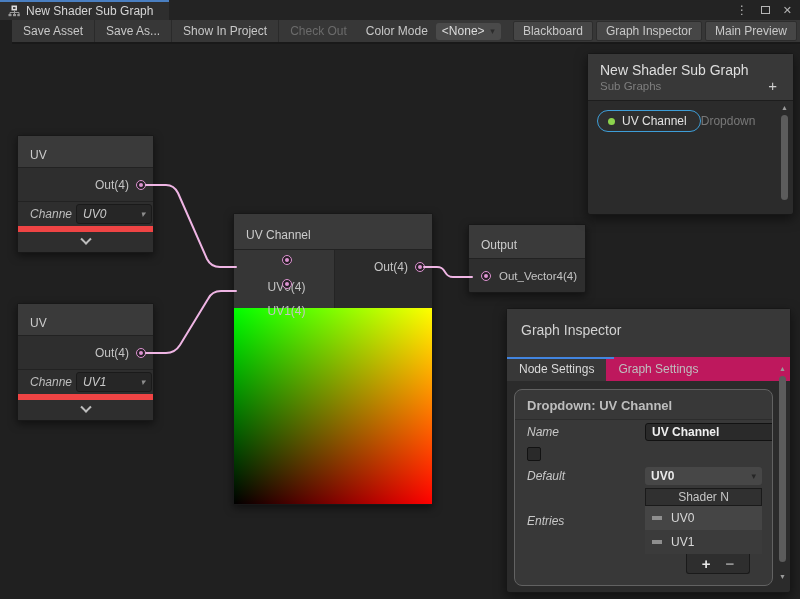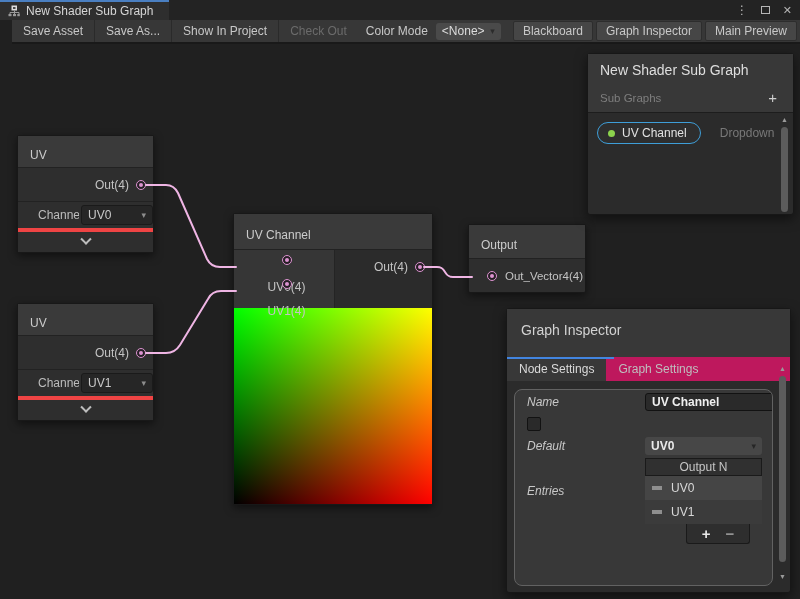--- a/index.html
+++ b/index.html
@@ -36,22 +36,22 @@
   .node { position:absolute; background:#2e2e2e; border:1px solid #181818; border-radius:2px;
           box-shadow:0 3px 9px rgba(0,0,0,.5); font-size:12px; color:#c4c4c4; z-index:2; }
   .node-header { height:32px; line-height:31px; padding:4px 12px; background:#3a3a3a; border-bottom:1px solid #222;
                  color:#cccccc; white-space:nowrap; overflow:hidden; }
   .port { width:10px; height:10px; border-radius:50%; border:1.5px solid #dc93d0; background:#261f25; position:relative; flex:0 0 auto; }
   .port::after { content:''; position:absolute; inset:2px; border-radius:50%; background:#dc93d0; }
 
   .uv-node { left:17px; width:137px; }
   .uv-node .out-row { height:34px; display:flex; align-items:center; justify-content:flex-end; gap:7px;
                       padding-right:7px; border-bottom:1px solid #222; background:#2e2e2e; }
-  .uv-node .ctrl-row { height:30px; display:flex; align-items:center; padding-left:20px; gap:2px;
-                       border-bottom:4px solid #ef4444; background:#2e2e2e; }
+  .uv-node .ctrl-row { height:30px; display:flex; align-items:center; padding-left:12px; gap:2px;
+                       border-bottom:6px solid #ef4444; background:#2e2e2e;font-style:italic; }
   .ctrl-label { width:44px; overflow:hidden; white-space:nowrap; color:#bdbdbd; }
   .mini-dd { width:76px; height:20px; background:#262626; border:1px solid #1a1a1a; border-radius:3px;
              display:flex; align-items:center; justify-content:space-between; padding:0 6px; color:#c9c9c9; }
   .mini-dd .dd-arrow { color:#8d8d8d; }
   .node-footer { height:20px; display:flex; align-items:center; justify-content:center; background:#2e2e2e; }
   .chev-down { width:8px; height:8px; border-right:2px solid #bdbdbd; border-bottom:2px solid #bdbdbd;
                transform:rotate(45deg) translate(-2px,-2px); }
 
   .uvch-node { left:233px; top:167px; width:200px; }
   .uvch-node .node-header { height:36px; line-height:35px; }
@@ -59,36 +59,36 @@
   .uvch-in { width:101px; background:#363636; border-right:1px solid #242424; padding-top:5px; }
   .in-row { height:24px; display:flex; align-items:center; gap:15px; padding-left:5px;flex-direction:column; }
   .uvch-out { flex:1; background:#2b2b2b; padding-top:5px; }
   .out-row2 { height:24px; display:flex; align-items:center; justify-content:flex-end; gap:7px; padding-right:7px; }
   .uv-preview { width:100%; height:196px; background-color:#000;
                 background-image:linear-gradient(to right, #000, #f00), linear-gradient(to top, #000, #0f0);
                 background-blend-mode:screen; }
 
   .output-node { left:468px; top:178px; width:118px; }
   .output-node .node-header { height:34px; line-height:33px; }
-  .output-node .body-row { height:33px; display:flex; align-items:center; gap:8px; padding-left:18px; font-size:11.5px; }
+  .output-node .body-row { height:33px; display:flex; align-items:center; gap:8px; padding-left:12px; font-size:11.5px; }
 
   
   .blackboard { position:absolute; left:587px; top:7px; width:207px; height:162px; background:#2b2b2b;
                 border:1px solid #171717; border-radius:3px; box-shadow:0 4px 12px rgba(0,0,0,.5); z-index:4; }
   .bb-header { background:#383838; padding:8px 10px 7px 12px; border-bottom:1px solid #1d1d1d; }
   .bb-title { font-size:14px; color:#dedede; white-space:nowrap; }
-  .bb-subrow { display:flex; align-items:center; justify-content:space-between; margin-top:12px; }
+  .bb-subrow { display:flex; align-items:center; justify-content:space-between; margin-top:0; }
   .bb-subtitle { font-size:11.5px; color:#7e7e7e; }
   .bb-add { font-size:15px; color:#cfcfcf; line-height:1; padding-right:6px; }
   .bb-body { position:relative; height:107px; }
   .bb-row { display:flex; align-items:center; padding:9px 0 0 9px; }
   .pill { display:inline-flex; align-items:center; gap:7px; padding:3px 13px 3px 10px; border:1px solid #3e9ed8;
           border-radius:12px; background:#2e2e2e; color:#e2e2e2; font-size:12px; white-space:nowrap; }
   .pill-dot { width:7px; height:7px; border-radius:50%; background:#8cd34d; }
-  .pill-type { margin-left:19px; color:#787878; font-size:12px; }
+  .pill-type { color:#787878; font-size:12px; }
   .scroll { position:absolute; width:11px; }
   .scroll .arr { position:absolute; left:0; width:11px; text-align:center; font-size:7px; color:#9a9a9a; }
   .scroll .thumb { position:absolute; left:2px; width:7px; background:#5c5c5c; border-radius:4px; }
   .bb-scroll { right:3px; top:0; bottom:0; }
   .bb-scroll .arr { top:3px; }
   .bb-scroll .thumb { top:14px; bottom:8px; }
 
   
   .inspector { position:absolute; left:506px; top:262px; width:285px; height:285px; background:#2b2b2b;
                border:1px solid #171717; border-radius:3px; box-shadow:0 4px 12px rgba(0,0,0,.5); z-index:4; }
@@ -266,20 +266,21 @@
     </div>
 
     <div class="inspector">
       <div class="gi-header">Graph Inspector</div>
       <div class="gi-tabs">
         <div class="gi-tab active">Node Settings</div>
         <div class="gi-tab">Graph Settings</div>
       </div>
 
       <div class="gi-box">
+        <div class="gi-section-title">Dropdown: UV Channel</div>
 
         <div class="gi-row">
           <span class="gi-lab">Name</span>
           <input class="gi-input" type="text" value="UV Channel" style="">
         </div>
 
         <div class="gi-row">
           <span class="gi-check"></span>
         </div>
 
@@ -287,21 +288,21 @@
           <span class="gi-lab">Default</span>
           <span class="gi-dd">
             <span>UV0</span>
             <span class="dd-arrow">▾</span>
           </span>
         </div>
 
         <div class="gi-row entries-row">
           <span class="gi-lab">Entries</span>
           <div class="entry-table">
-            <div class="entry-head">Output N</div>
+            <div class="entry-head">Shader N</div>
             <div class="entry-item sel">
               <span class="drag-handle"></span>
               <span>UV0</span>
             </div>
             <div class="entry-item alt">
               <span class="drag-handle"></span>
               <span>UV1</span>
             </div>
           </div>
         </div>

